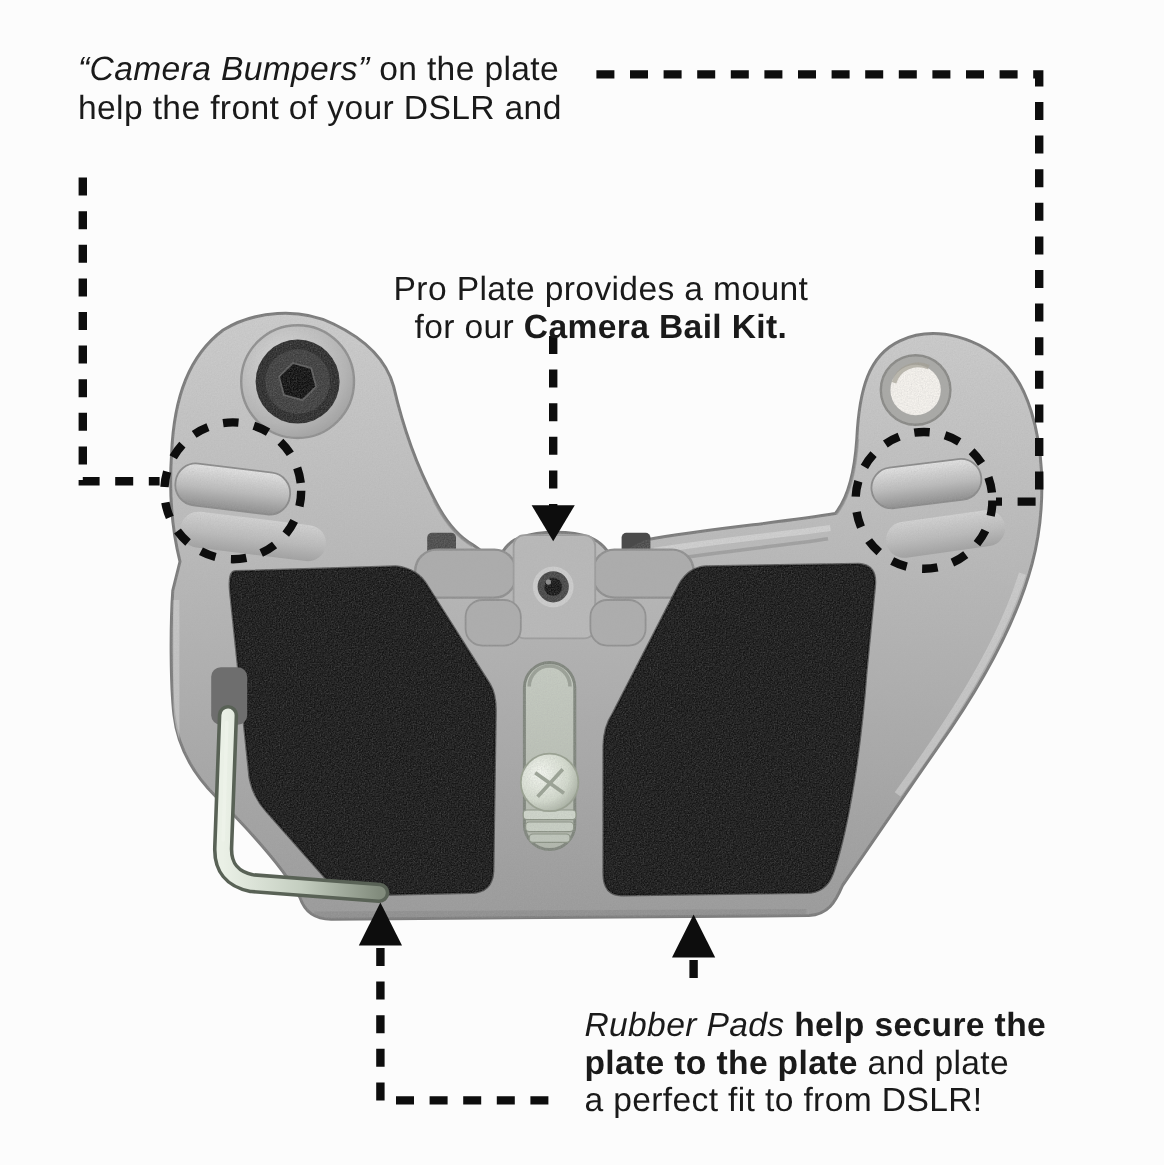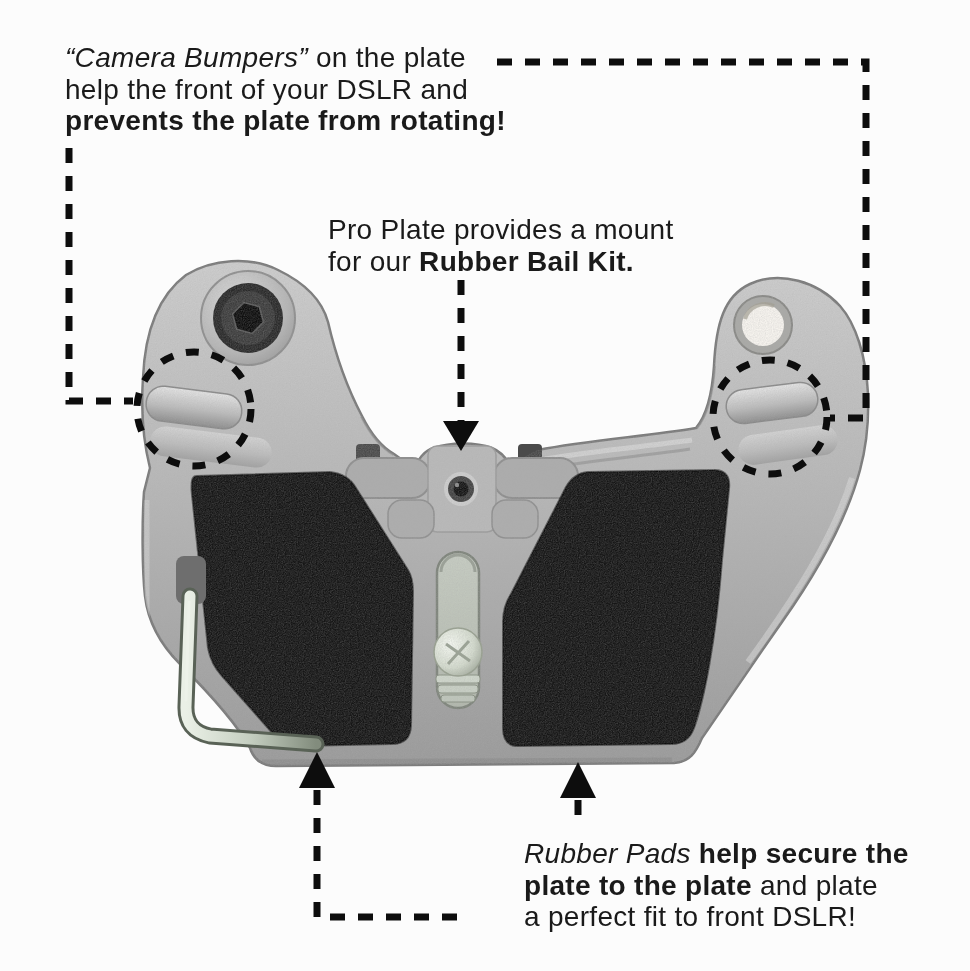--- a/index.html
+++ b/index.html
@@ -14,22 +14,22 @@
     font-family:"Liberation Sans", sans-serif;
   }
   .canvas svg{position:absolute;left:0;top:0;}
   .note{
     position:absolute;color:var(--text);
     font-size:28px;line-height:31.5px;letter-spacing:.3px;white-space:nowrap;
   }
   .note .b{font-weight:bold;}
   .note .i{font-style:italic;}
   #note-bumpers{left:65px;top:42px;}
-  #note-proplate{left:328px;top:214px;}
-  #note-pads{left:487px;top:838px;margin-left:37px;}
+  #note-proplate{left:328px;top:225px;text-align:center;}
+  #note-pads{left:487px;top:838px;}
 </style>
 </head>
 <body>
 
 <div class="canvas">
 
   <svg width="970" height="971" viewBox="0 0 970 971">
     <defs>
       <linearGradient id="gMetal" x1="0" y1="0" x2="0" y2="1">
         <stop offset="0" stop-color="#cdcdcd"></stop>
@@ -186,27 +186,26 @@
     <g fill="var(--annotation-lines)">
       <polygon points="443,421 479,421 461,451"></polygon>
       <polygon points="299,788 335,788 317,752"></polygon>
       <polygon points="560,798 596,798 578,762"></polygon>
     </g>
   </svg>
 
   <div class="note" id="note-bumpers">
     <div><span class="i">“Camera Bumpers”</span><span> on the plate</span></div>
     <div><span>help the front of your DSLR and</span></div>
-    <div><span class="b">prevents the plate from rotating!</span></div>
   </div>
 
   <div class="note" id="note-proplate">
     <div><span>Pro Plate provides a mount</span></div>
-    <div><span>for our </span><span class="b">Rubber Bail Kit.</span></div>
+    <div><span>for our </span><span class="b">Camera Bail Kit.</span></div>
   </div>
 
   <div class="note" id="note-pads">
     <div><span class="i">Rubber Pads</span><span class="b"> help secure the</span></div>
     <div><span class="b">plate to the plate</span><span> and plate</span></div>
-    <div><span>a perfect fit to front DSLR!</span></div>
+    <div><span>a perfect fit to from DSLR!</span></div>
   </div>
 
 </div>
 
 </body></html>

